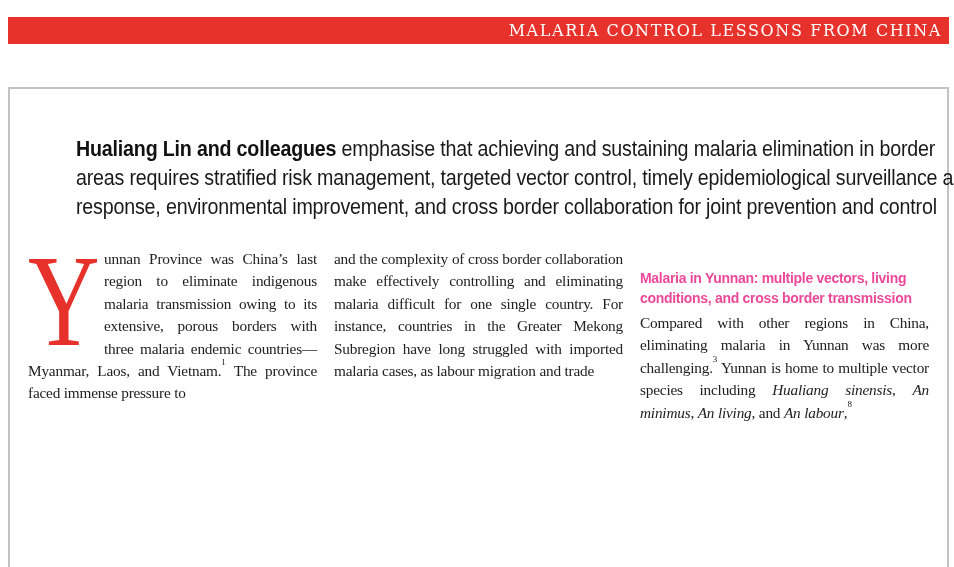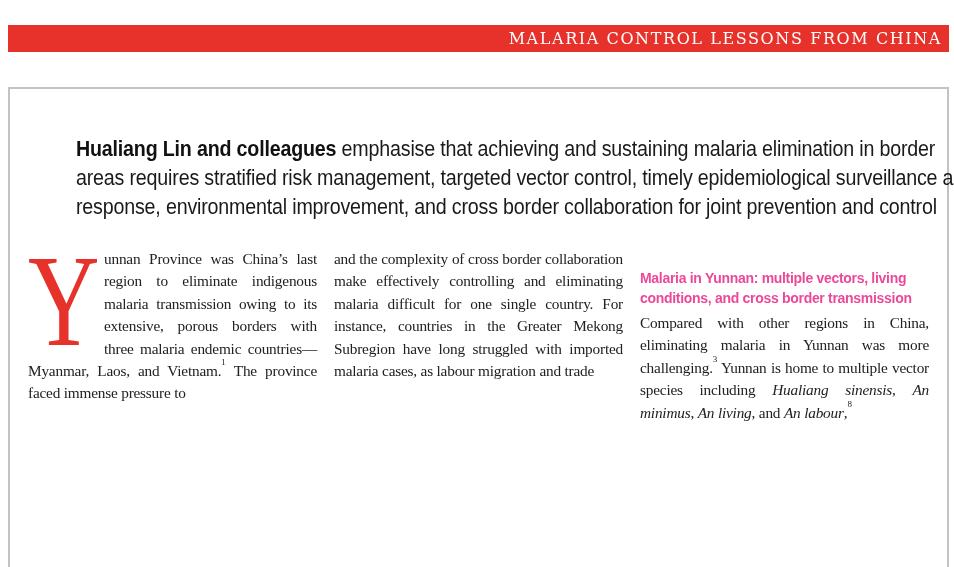--- a/index.html
+++ b/index.html
@@ -24,21 +24,20 @@
     left: 8px;
     top: 17px;
     width: 941px;
     height: 27px;
     background: var(--accent);
     box-sizing: border-box;
     display: flex;
     align-items: center;
     justify-content: flex-end;
     padding-right: 7px;
-    margin-top: 8px;
   }
   .banner-title {
     color: #ffffff;
     font-family: "DejaVu Serif", serif;
     font-size: 16px;
     letter-spacing: 1.6px;
     white-space: nowrap;
   }
 
   

